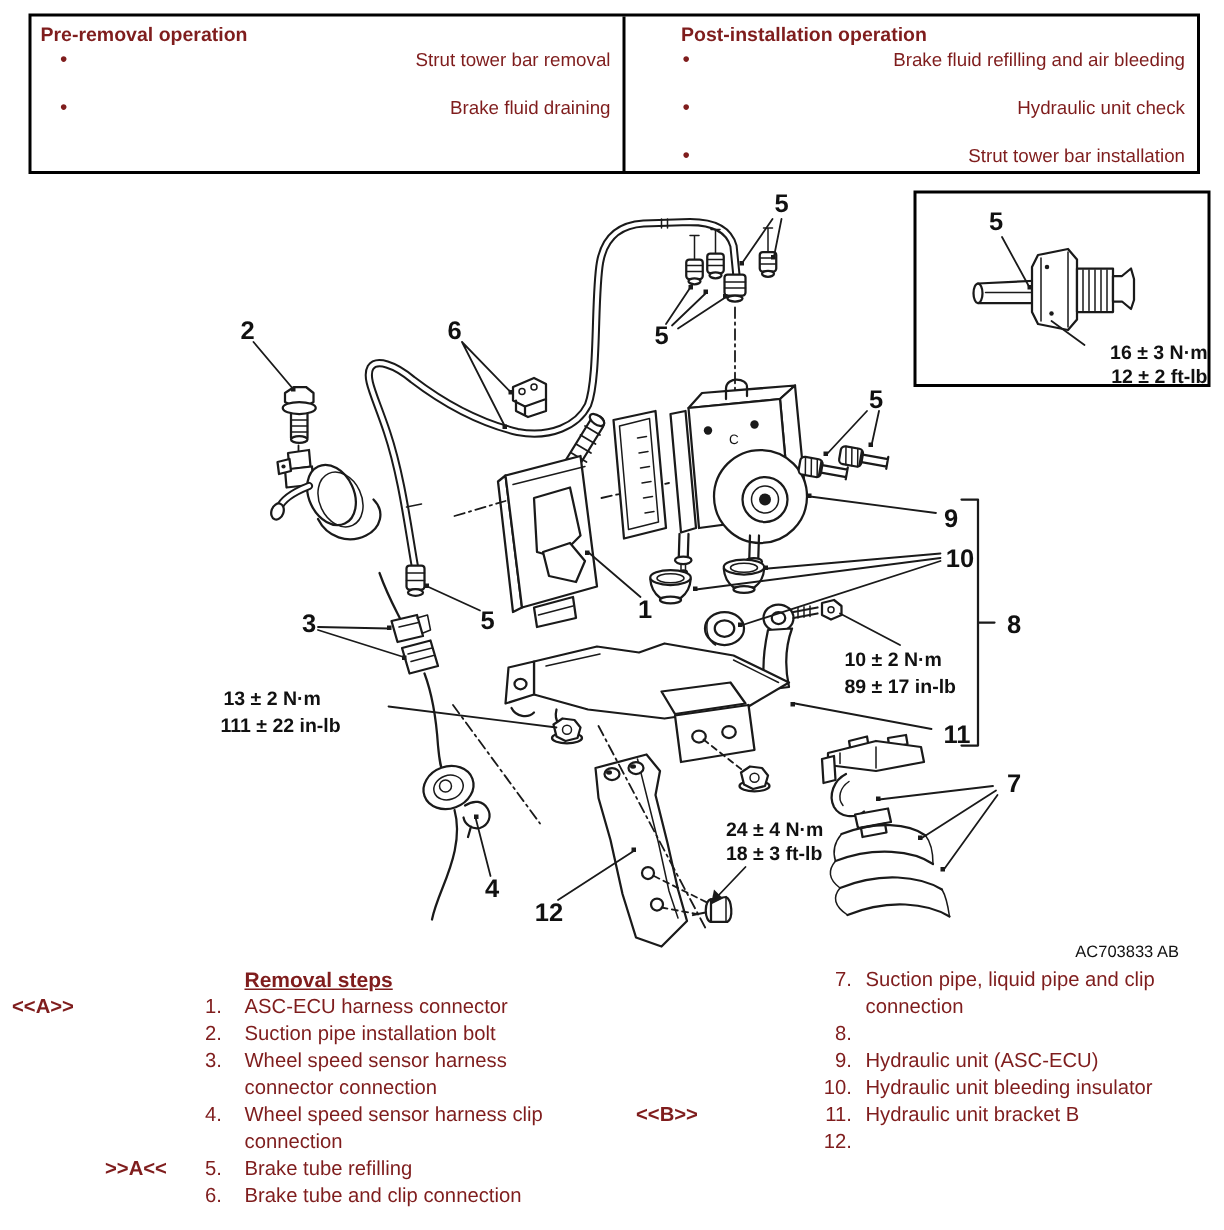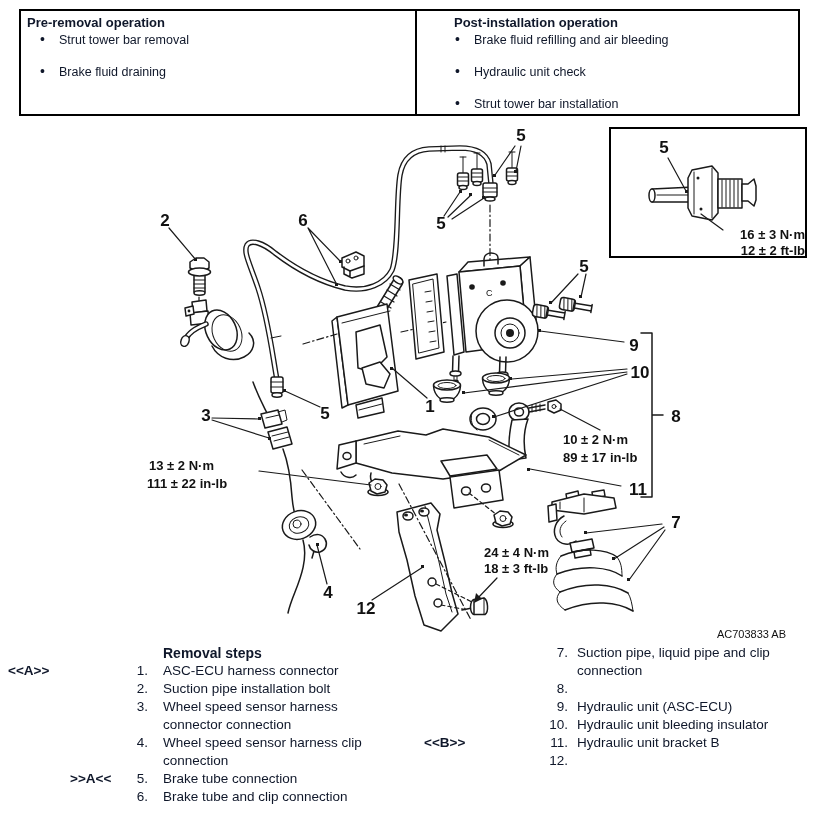--- a/index.html
+++ b/index.html
@@ -1,25 +1,25 @@
 <!DOCTYPE html>
 <html><head>
 <meta charset="utf-8">
 <style>
   html,body{margin:0;padding:0;background:#fff;}
   .page{position:relative;width:816px;height:820px;background:#fff;overflow:hidden;
-        font-family:"Liberation Sans",sans-serif;color:#0f172a;}
+        font-family:"Liberation Sans",sans-serif;color:#7f1d1d;}
   
   .optable{position:absolute;left:19px;top:9px;width:777px;height:103px;
            border:2px solid #000;display:flex;}
   .opcell{box-sizing:border-box;padding:4px 8px 0 6px;}
   .opcell.pre{width:396px;border-right:2px solid #000;}
   .opcell.post{flex:1;margin-left:31px;}
   .ophead{font-size:13px;font-weight:bold;line-height:16px;}
-  .oplist{margin:2px 0 0 0;padding:0 0 0 32px;list-style:none;}
+  .oplist{margin:2px 0 0 0;padding:0 0 0 32px;list-style:none;text-align:right;}
   .oplist.tight{padding-left:20px;}
   .oplist li{position:relative;font-size:12.5px;line-height:15px;margin-bottom:17px;}
   .oplist li::before{content:"\2022";position:absolute;left:-19px;top:-1px;font-size:14px;}
   
   svg.diagram{position:absolute;left:0;top:118px;}
   .ln{fill:none;stroke:#1a1a1a;stroke-width:1.5;stroke-linecap:round;stroke-linejoin:round;}
   .thin{stroke-width:1;}
   .lead{fill:none;stroke:#1a1a1a;stroke-width:1.2;stroke-linecap:round;}
   .wfill{fill:#fff;stroke:#1a1a1a;stroke-width:1.5;stroke-linejoin:round;}
   .dk{fill:#1a1a1a;stroke:none;}
@@ -369,40 +369,40 @@
       <text class="tq" x="484" y="557">24 ± 4 N·m</text>
       <text class="tq" x="484" y="573">18 ± 3 ft-lb</text>
       <text class="tq" x="805" y="239" text-anchor="end">16 ± 3 N·m</text>
       <text class="tq" x="805" y="255" text-anchor="end">12 ± 2 ft-lb</text>
     </g>
 
     <text class="code" x="786" y="638" text-anchor="end">AC703833 AB</text>
   </svg>
 
   <div class="steps" style="left:110px;top:644px;width:300px;">
-    <div class="steps-title" style="margin-left:53px;">Removal steps</div>
+    <div class="steps-title" style="margin-left:53px;text-decoration:underline;">Removal steps</div>
     <div class="step-row">
       <span class="step-num">1.</span>
       <span class="step-text">ASC-ECU harness connector</span>
     </div>
     <div class="step-row">
       <span class="step-num">2.</span>
       <span class="step-text">Suction pipe installation bolt</span>
     </div>
     <div class="step-row">
       <span class="step-num">3.</span>
       <span class="step-text">Wheel speed sensor harness connector connection</span>
     </div>
     <div class="step-row">
       <span class="step-num">4.</span>
       <span class="step-text">Wheel speed sensor harness clip connection</span>
     </div>
     <div class="step-row">
       <span class="step-num">5.</span>
-      <span class="step-text">Brake tube connection</span>
+      <span class="step-text">Brake tube refilling</span>
     </div>
     <div class="step-row">
       <span class="step-num">6.</span>
       <span class="step-text">Brake tube and clip connection</span>
     </div>
   </div>
 
   <div class="steps" style="left:522px;top:644px;width:290px;">
     <div class="step-row">
       <span class="step-num wide">7.</span>

